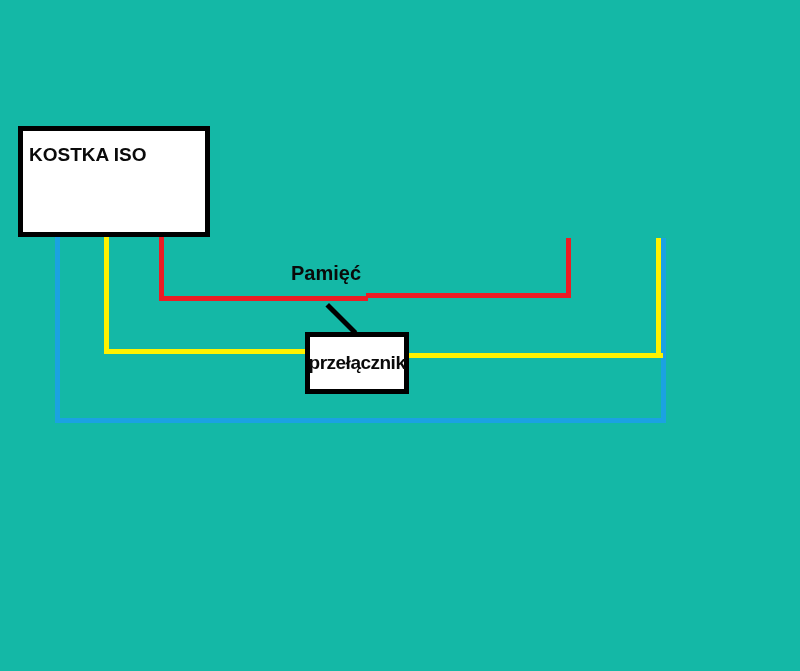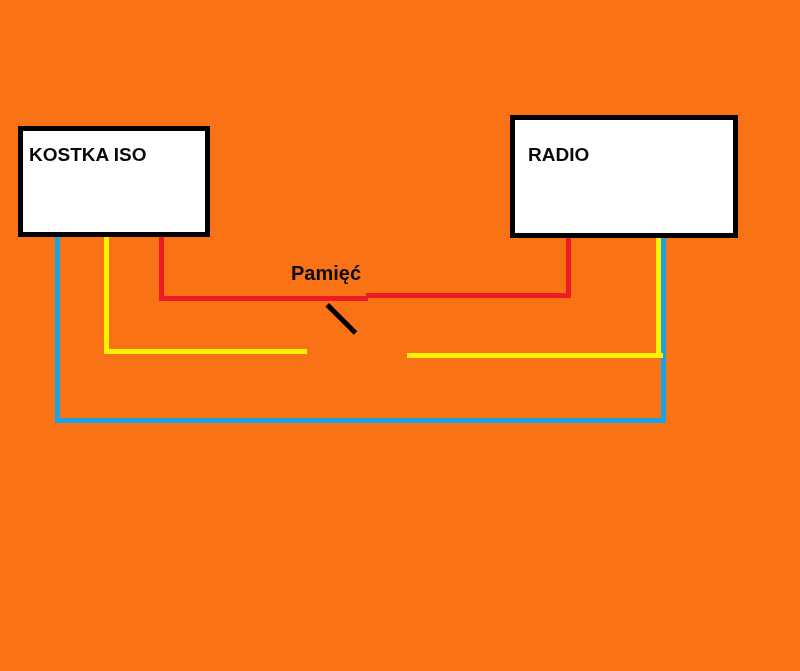--- a/index.html
+++ b/index.html
@@ -4,21 +4,21 @@
 <style>
   html, body {
     margin: 0;
     padding: 0;
     background: #ffffff;
   }
   .canvas {
     position: relative;
     width: 800px;
     height: 671px;
-    background: #f97316;
+    background: #14b8a6;
     overflow: hidden;
     font-family: "Liberation Sans", sans-serif;
   }
   .box {
     position: absolute;
     border: 5px solid #000000;
     background: #ffffff;
     box-sizing: border-box;
     z-index: 3;
   }
@@ -90,22 +90,22 @@
 
   <div class="wire r-seg1" style="background-color: rgb(237, 28, 36);"></div>
   <div class="wire r-seg2" style="background-color: rgb(237, 28, 36);"></div>
   <div class="wire r-seg3" style="background-color: rgb(237, 28, 36);"></div>
   <div class="wire r-seg4" style="background-color: rgb(237, 28, 36);"></div>
 
   <div class="box kostka-box">
     <span class="box-label">KOSTKA ISO</span>
   </div>
 
-  <div class="box radio-box">
-    <span class="box-label">RADIO</span>
+
+  <div class="box switch-box">
+    <span class="box-label">przełącznik</span>
   </div>
-
 
   <div class="lever"></div>
 
   <div class="wire-label pamiec-label">Pamięć</div>
 
 </div>
 
 </body></html>

